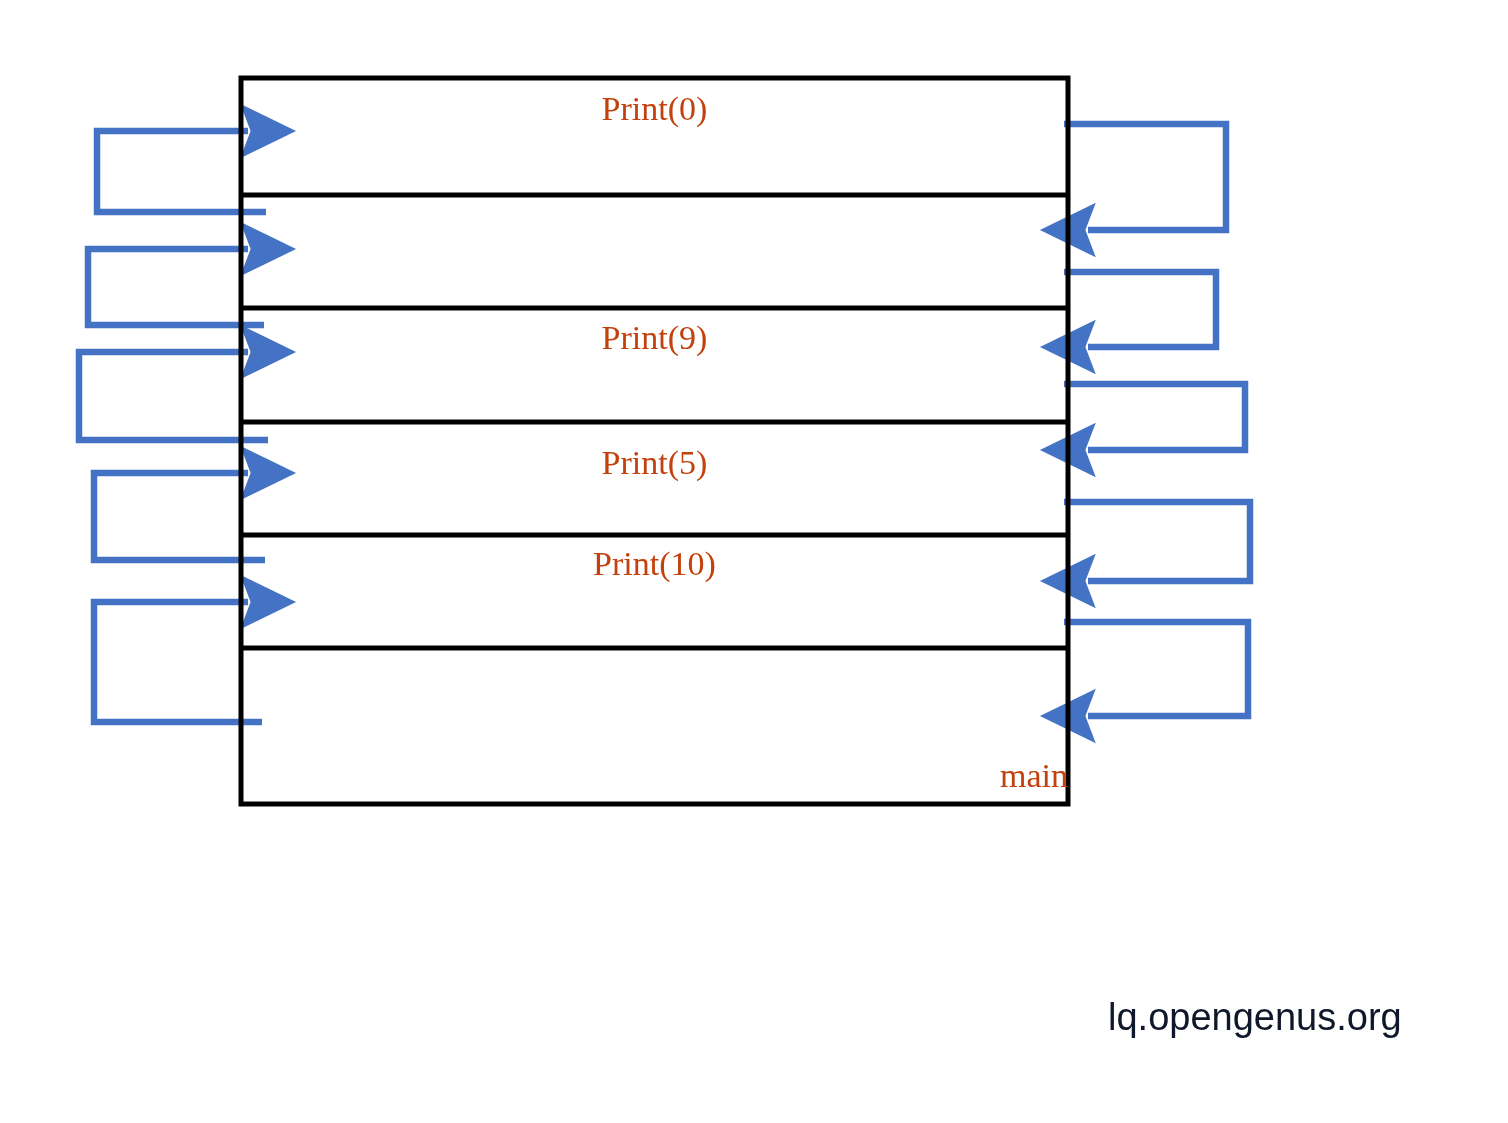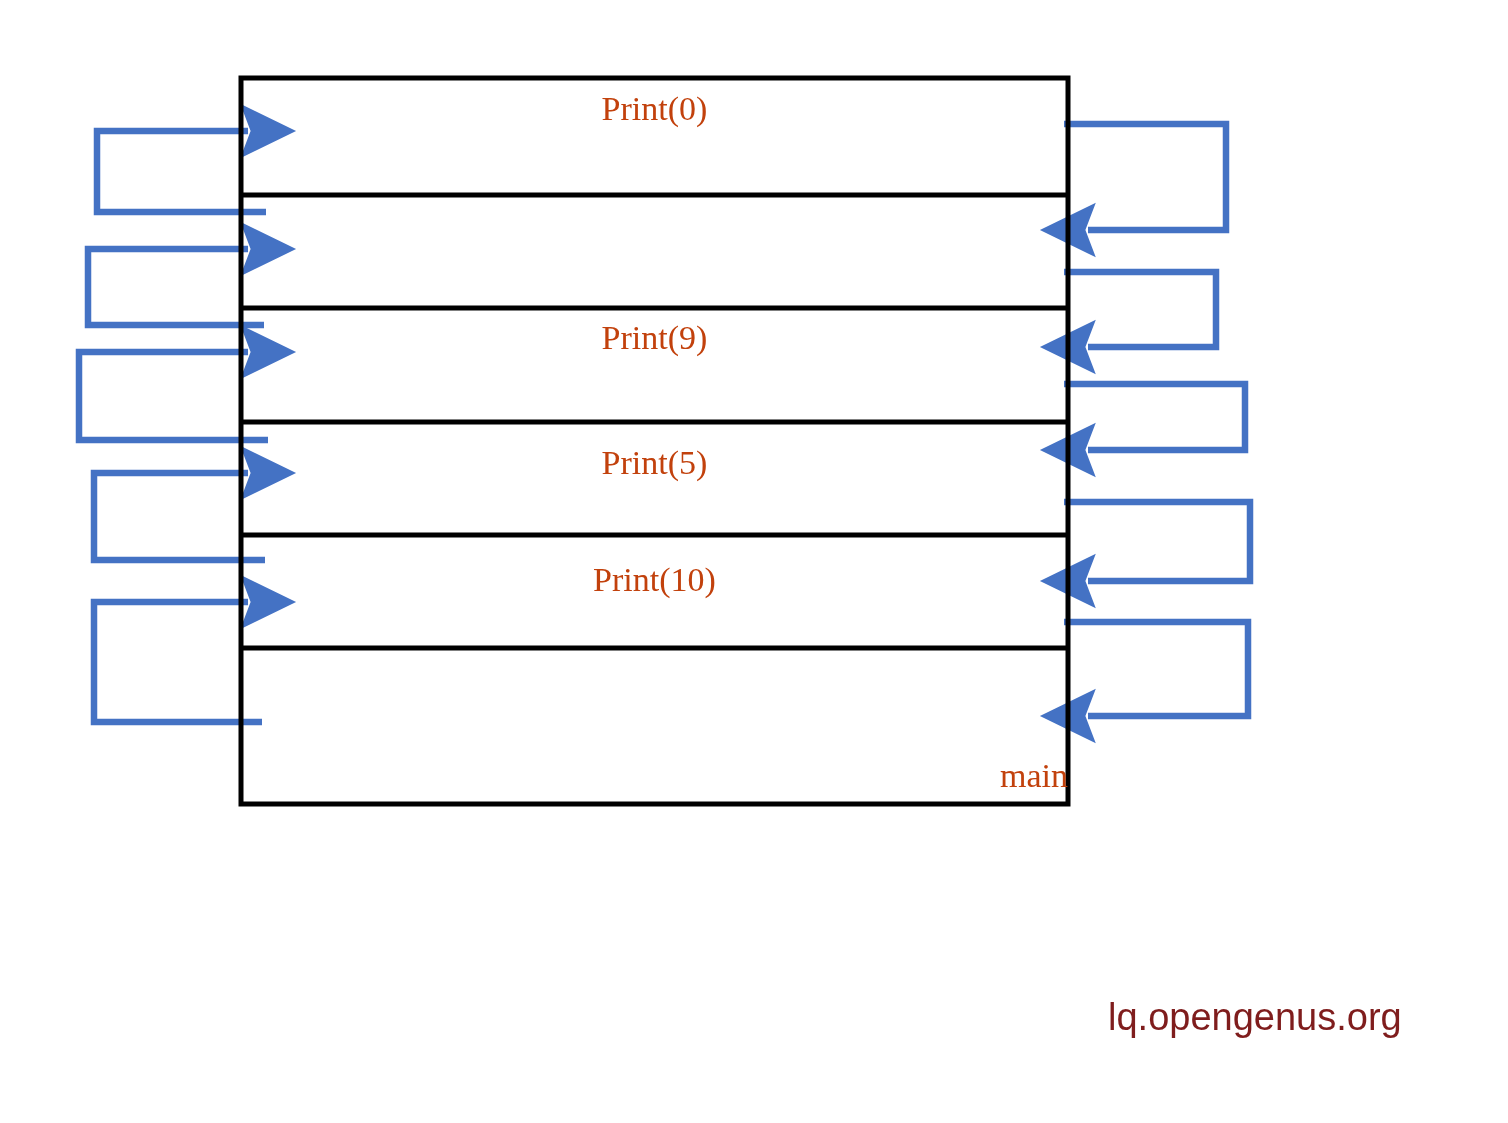--- a/index.html
+++ b/index.html
@@ -33,21 +33,21 @@
     color: #c2410c;
     white-space: nowrap;
     letter-spacing: 0px;
   }
   #watermark {
     position: absolute;
     left: 1108px;
     top: 996px;
     font-family: "Liberation Sans", sans-serif;
     font-size: 38px;
-    color: #7f1d1d;
+    color: #0f172a;
     white-space: nowrap;
   }
 </style>
 </head>
 <body>
 
 <div id="canvas">
 
   <svg id="stack-diagram-svg" viewBox="0 0 1508 1123">
     <defs>
@@ -91,18 +91,18 @@
       <line x1="241" y1="308" x2="1068" y2="308"></line>
       <line x1="241" y1="422" x2="1068" y2="422"></line>
       <line x1="241" y1="535" x2="1068" y2="535"></line>
       <line x1="241" y1="648" x2="1068" y2="648"></line>
     </g>
   </svg>
 
   <div class="frame-label" style="left:241px; top:90px;  width:827px;">Print(0)</div>
   <div class="frame-label" style="left:241px; top:319px; width:827px;">Print(9)</div>
   <div class="frame-label" style="left:241px; top:432px; width:827px;margin-top:12px;">Print(5)</div>
-  <div class="frame-label" style="left:241px; top:545px; width:827px;margin-top:16px;">Print(10)</div>
+  <div class="frame-label" style="left:241px; top:545px; width:827px;">Print(10)</div>
   <div class="frame-label" style="left:241px; top:757px; width:827px;text-align:right;">main</div>
 
   <div id="watermark">lq.opengenus.org</div>
 
 </div>
 
 </body></html>

